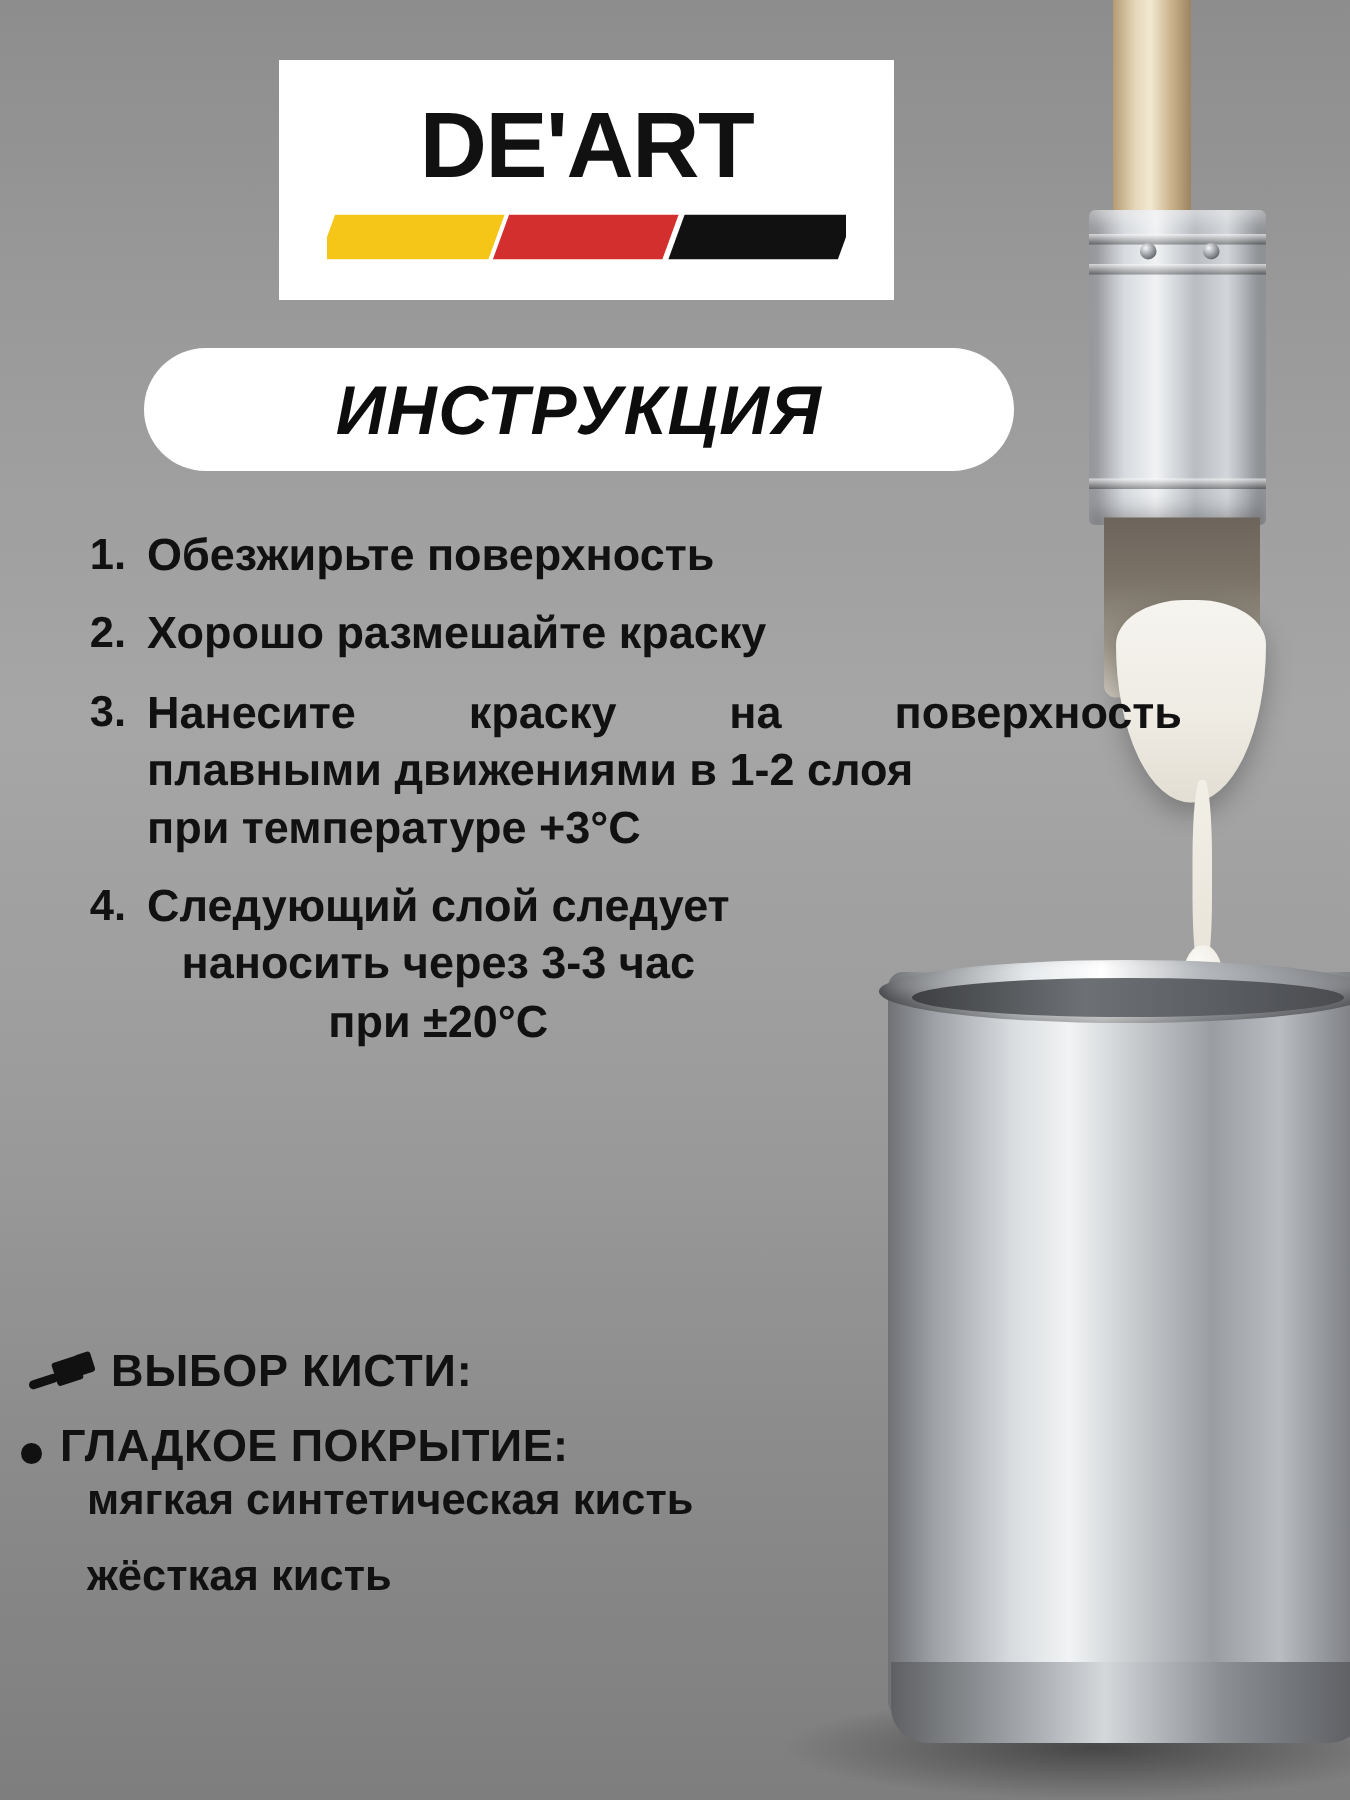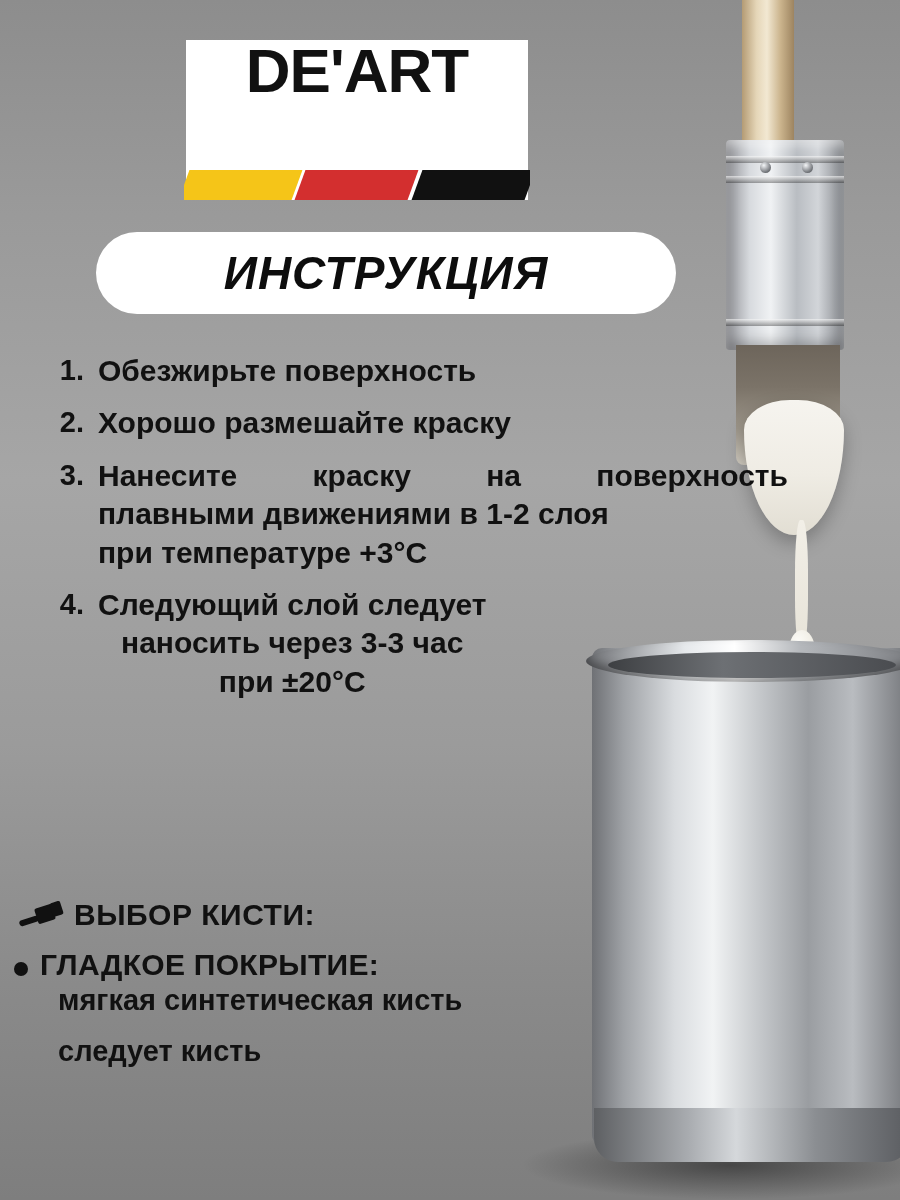--- a/index.html
+++ b/index.html
@@ -142,26 +142,26 @@
 
   
   .content {
     position: relative;
     z-index: 5;
   }
   .logo-box {
     position: absolute;
     left: 186px;
     top: 40px;
-    width: 342px;
+    width: 410px;
     height: 160px;
     background: #ffffff;
     display: flex;
     flex-direction: column;
-    justify-content: space-between;
+    justify-content: center;
     align-items: center;
   }
   .logo-word {
     font-size: 62px;
     font-weight: bold;
     letter-spacing: -1px;
     color: #111111;
     line-height: 1;
     font-family: "Liberation Sans", sans-serif;
   }
@@ -382,19 +382,19 @@
 
       <div class="bullet-block">
         <div class="bullet-head">
           <span class="dot"></span>
           <span>ГЛАДКОЕ ПОКРЫТИЕ:</span>
         </div>
         <div class="bullet-sub">мягкая синтетическая кисть</div>
       </div>
 
       <div class="bullet-block">
-        <div class="bullet-sub">следует кисть</div>
+        <div class="bullet-sub">жёсткая кисть</div>
       </div>
 
     </div>
 
   </div>
 </div>
 
 </body></html>

